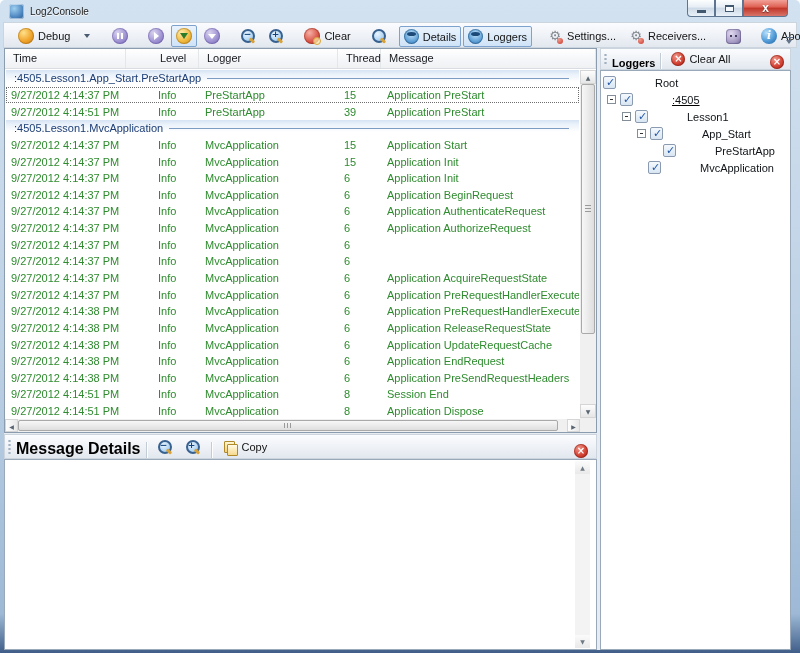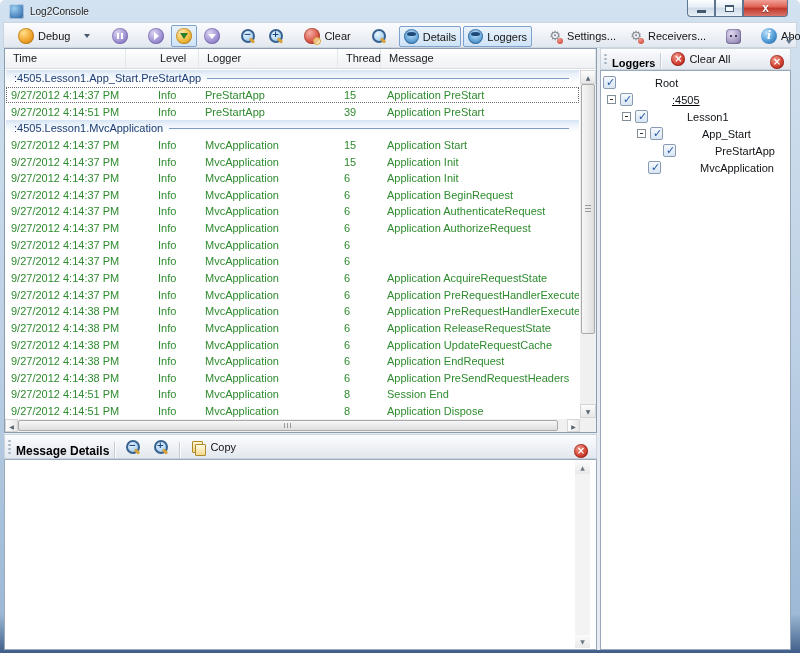--- a/index.html
+++ b/index.html
@@ -428,21 +428,21 @@
           <div class="hbtn hleft">◀</div>
           <div class="hthumb"></div>
           <div class="hbtn hright">▶</div>
         </div>
         <div class="sb-corner"></div>
       </div>
 
       <div class="details-panel">
         <div class="details-toolbar tstrip">
           <span class="grip"></span>
-          <span class="bold" style="font-size:12px;">Message Details</span>
+          <span class="bold" style="font-size:16px;">Message Details</span>
           <span class="tsep"></span>
           <div class="tbtn">
               <span class="i16 ico-mag">
                 <span class="msign">−</span>
               </span>
             </div>
           <div class="tbtn">
               <span class="i16 ico-mag">
                 <span class="msign">+</span>
               </span>

